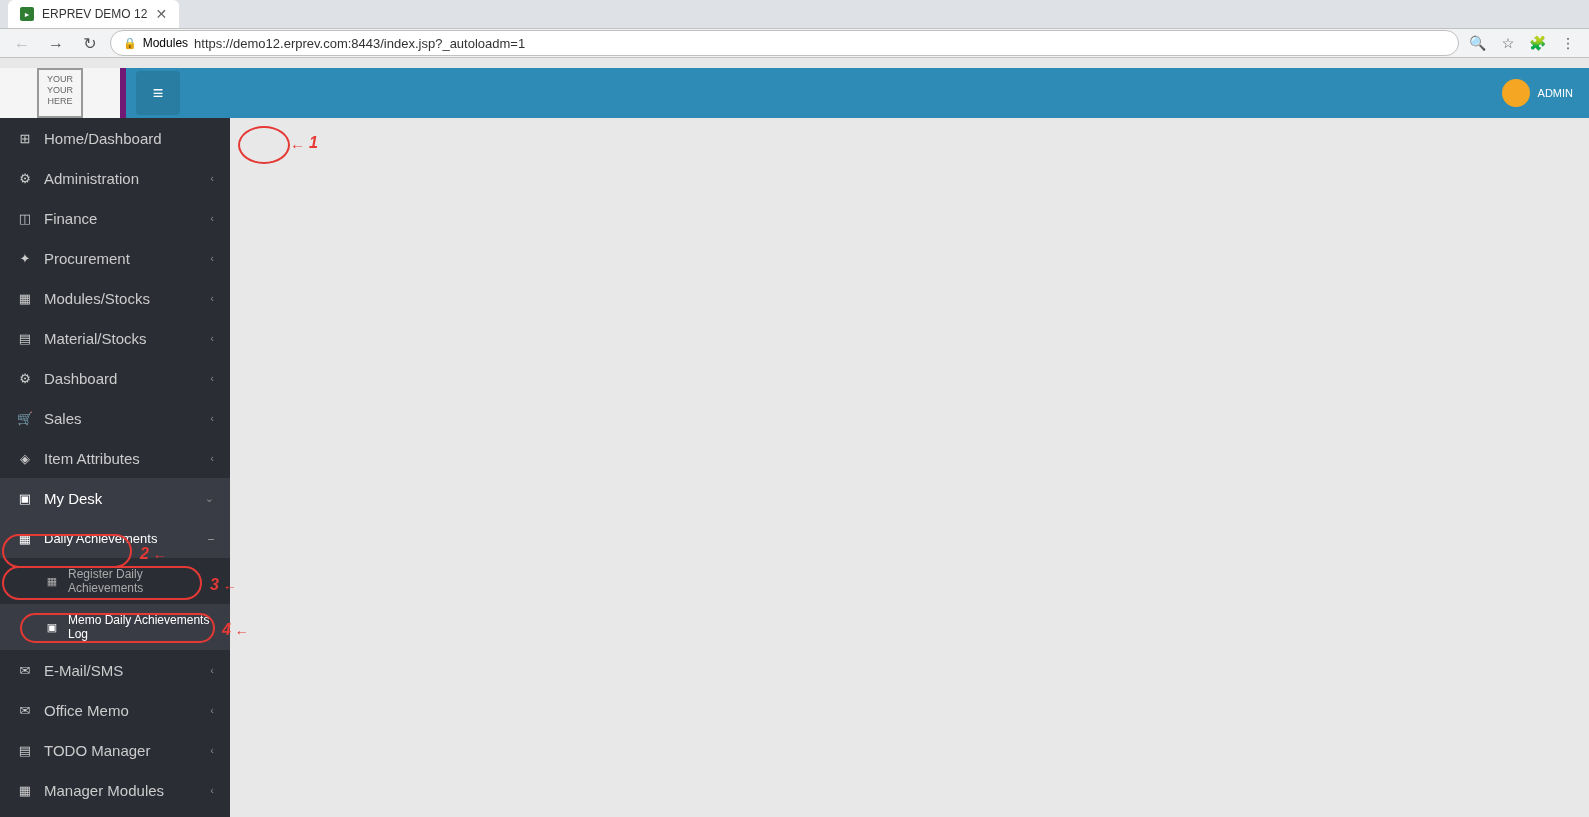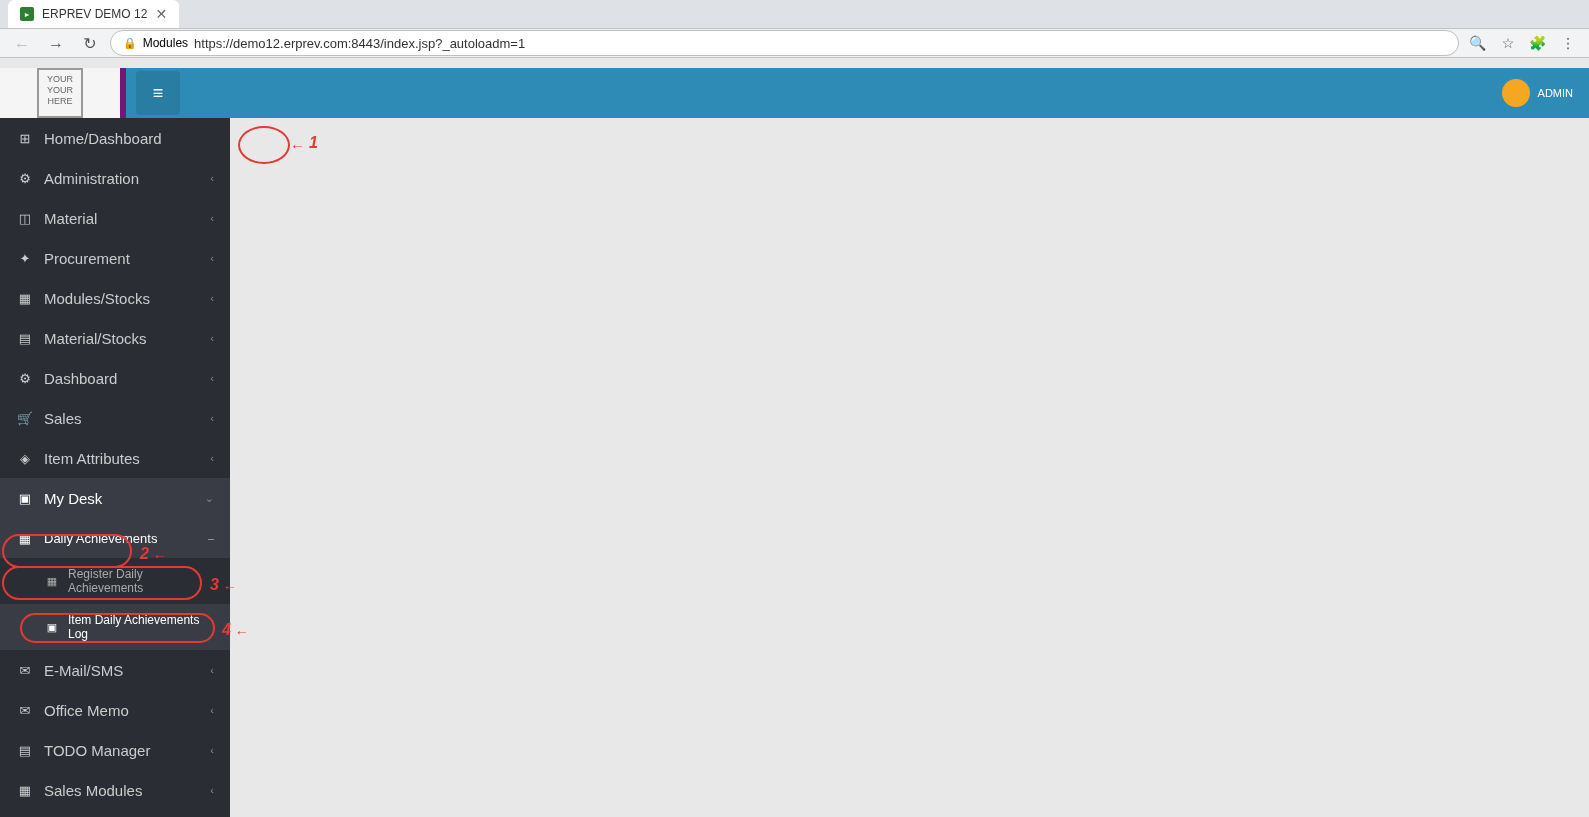--- a/index.html
+++ b/index.html
@@ -401,21 +401,21 @@
   </div>
 
   <div class="sidebar-item">
     <span class="sidebar-item-icon">⚙</span>
     <span class="sidebar-item-label">Administration</span>
     <span class="sidebar-chevron">‹</span>
   </div>
 
   <div class="sidebar-item">
     <span class="sidebar-item-icon">◫</span>
-    <span class="sidebar-item-label">Material</span>
+    <span class="sidebar-item-label">Finance</span>
     <span class="sidebar-chevron">‹</span>
   </div>
 
   <div class="sidebar-item">
     <span class="sidebar-item-icon">✦</span>
     <span class="sidebar-item-label">Procurement</span>
     <span class="sidebar-chevron">‹</span>
   </div>
 
   <div class="sidebar-item">
@@ -460,21 +460,21 @@
     <span style="margin-left:auto;font-size:11px;color:#aaa;">–</span>
   </div>
 
   <div class="sidebar-sub-item">
     <span class="sidebar-sub-icon">▦</span>
     <span>Register Daily Achievements</span>
   </div>
 
   <div class="sidebar-sub-item active">
     <span class="sidebar-sub-icon">▣</span>
-    <span>Item Daily Achievements Log</span>
+    <span>Memo Daily Achievements Log</span>
   </div>
 
   <div class="sidebar-item">
     <span class="sidebar-item-icon">✉</span>
     <span class="sidebar-item-label">E-Mail/SMS</span>
     <span class="sidebar-chevron">‹</span>
   </div>
 
   <div class="sidebar-item">
     <span class="sidebar-item-icon">✉</span>
@@ -483,21 +483,21 @@
   </div>
 
   <div class="sidebar-item">
     <span class="sidebar-item-icon">▤</span>
     <span class="sidebar-item-label">TODO Manager</span>
     <span class="sidebar-chevron">‹</span>
   </div>
 
   <div class="sidebar-item">
     <span class="sidebar-item-icon">▦</span>
-    <span class="sidebar-item-label">Sales Modules</span>
+    <span class="sidebar-item-label">Manager Modules</span>
     <span class="sidebar-chevron">‹</span>
   </div>
 
   <div class="sidebar-item">
     
     
     
   </div>
 
 </div>

